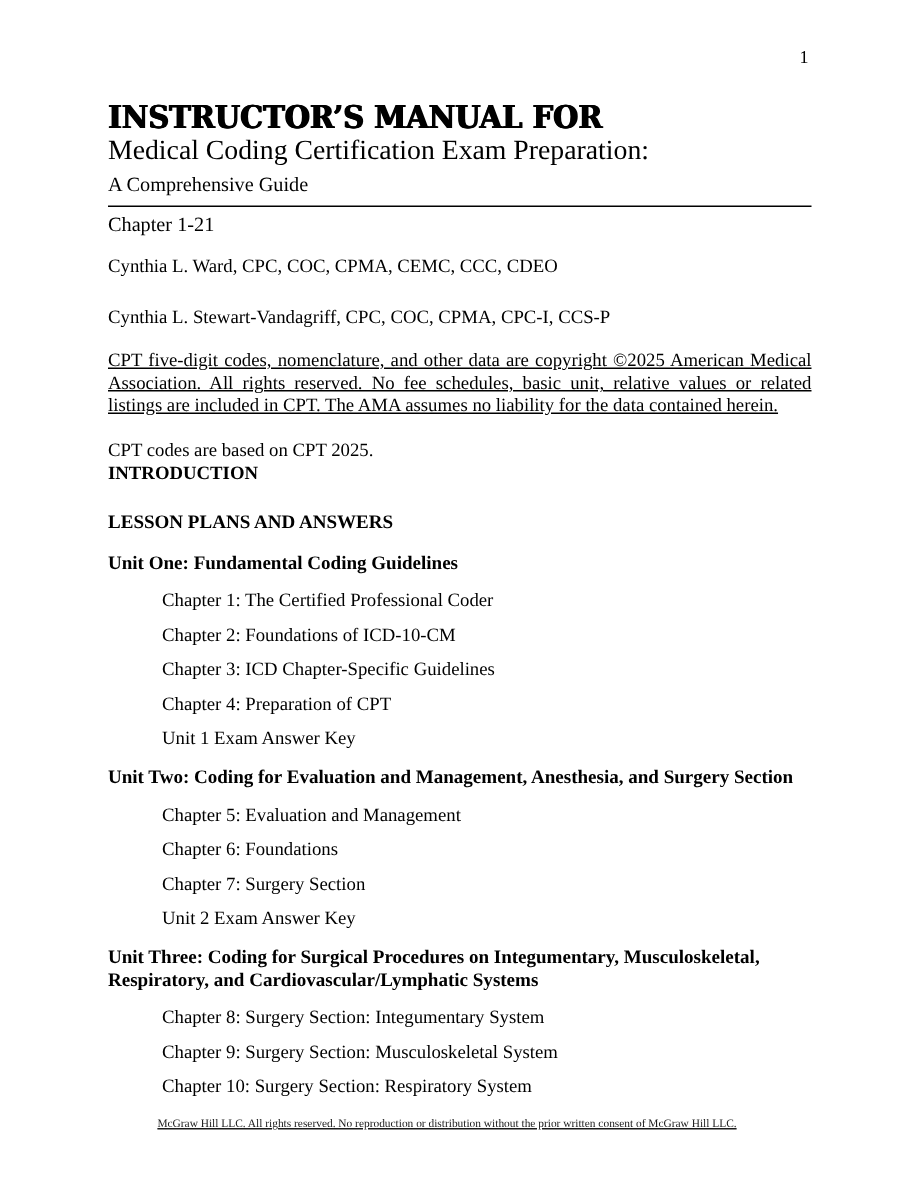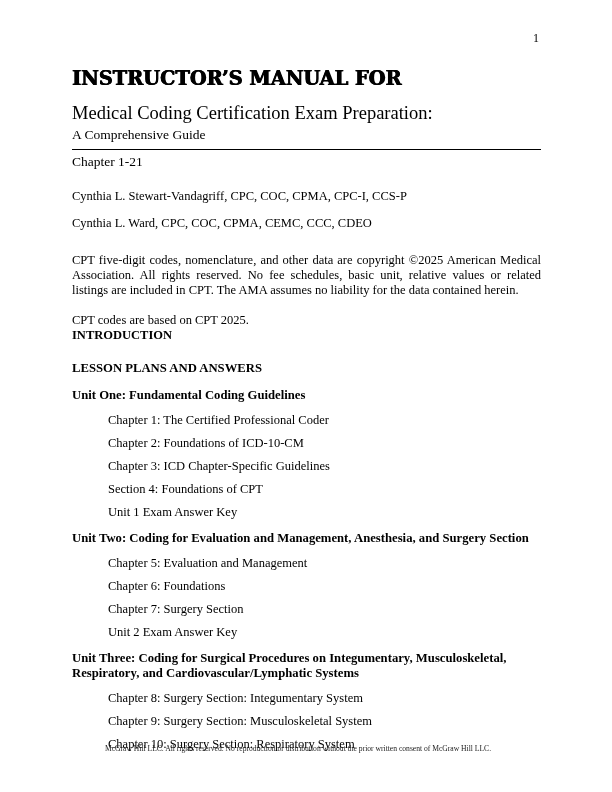--- a/index.html
+++ b/index.html
@@ -35,41 +35,42 @@
     letter-spacing: 0px;
     display: inline-block;
     transform: scaleX(0.92);
     transform-origin: left center;
     text-shadow: 0.7px 0 0 #000, -0.3px 0 0 #000;
     white-space: nowrap;
   }
   .main-title {
     font-size: 18.5px;
     line-height: 21px;
-    margin-top: 14px;
+    margin-top: 2px;
   }
   .subtitle {
     font-size: 13.5px;
     line-height: 15px;
     margin-top: 3px;
     padding-bottom: 7px;
     border-bottom: 1.7px solid #000;
   }
   .chapter-range {
     font-size: 13.5px;
     line-height: 16px;
     margin-top: 4px;
   }
 
   .author { margin-top: 12px; }
   .author.first { margin-top: 19px; }
 
   .copyright {
-    margin-top: 22px;
+    margin-top: 14px;
     text-align: justify;
+    text-decoration: underline;
   }
 
   .code-basis { margin-top: 15px; }
   .code-basis div { line-height: 15px; }
 
   .contents-heading {
     font-weight: bold;
     font-size: 17.5px;
     line-height: 20px;
     margin-top: 2px;
@@ -102,58 +103,59 @@
   .unit .toc-item:first-of-type { margin-top: 13px; }
 
   .footer {
     position: absolute;
     left: 0; right: 16px;
     top: 744px;
     text-align: center;
     font-size: 7.6px;
     line-height: 10px;
     color: #1a1a1a;
+    text-decoration: underline;
   }
 </style>
 </head>
 <body>
 
 <div class="page">
 
   <div class="page-number">1</div>
 
   <div class="content">
 
     <div>
       <span class="series-title">INSTRUCTOR’S MANUAL FOR</span>
     </div>
     <div class="main-title">Medical Coding Certification Exam Preparation:</div>
     <div class="subtitle">A Comprehensive Guide</div>
     <div class="chapter-range">Chapter 1-21</div>
 
+    <div class="author">Cynthia L. Ward, CPC, COC, CPMA, CEMC, CCC, CDEO</div>
     <div class="author first">Cynthia L. Stewart-Vandagriff, CPC, COC, CPMA, CPC-I, CCS-P</div>
-    <div class="author">Cynthia L. Ward, CPC, COC, CPMA, CEMC, CCC, CDEO</div>
 
     <div class="copyright">CPT five-digit codes, nomenclature, and other data are copyright  ©2025 American Medical Association. All rights reserved. No fee schedules, basic unit, relative values or related listings are included in CPT. The AMA assumes no liability for the data contained herein.</div>
 
     <div class="code-basis">
       <div>CPT codes are based on CPT 2025.</div>
     </div>
 
     <div class="intro-heading">INTRODUCTION</div>
 
     <div class="section-heading">LESSON PLANS AND ANSWERS</div>
 
     <div id="units-container">
         <div class="unit">
           <div class="unit-title">Unit One: Fundamental Coding Guidelines</div>
           <div class="toc-item">Chapter 1: The Certified Professional Coder</div>
           <div class="toc-item">Chapter 2: Foundations of ICD-10-CM</div>
           <div class="toc-item">Chapter 3: ICD Chapter-Specific Guidelines</div>
-          <div class="toc-item">Section 4: Foundations of CPT</div>
+          <div class="toc-item">Chapter 4: Preparation of CPT</div>
           <div class="toc-item">Unit 1 Exam Answer Key</div>
         </div>
         <div class="unit">
           <div class="unit-title">Unit Two: Coding for Evaluation and Management, Anesthesia, and Surgery Section</div>
           <div class="toc-item">Chapter 5: Evaluation and Management</div>
           <div class="toc-item">Chapter 6: Foundations</div>
           <div class="toc-item">Chapter 7: Surgery Section</div>
           <div class="toc-item">Unit 2 Exam Answer Key</div>
         </div>
         <div class="unit">

